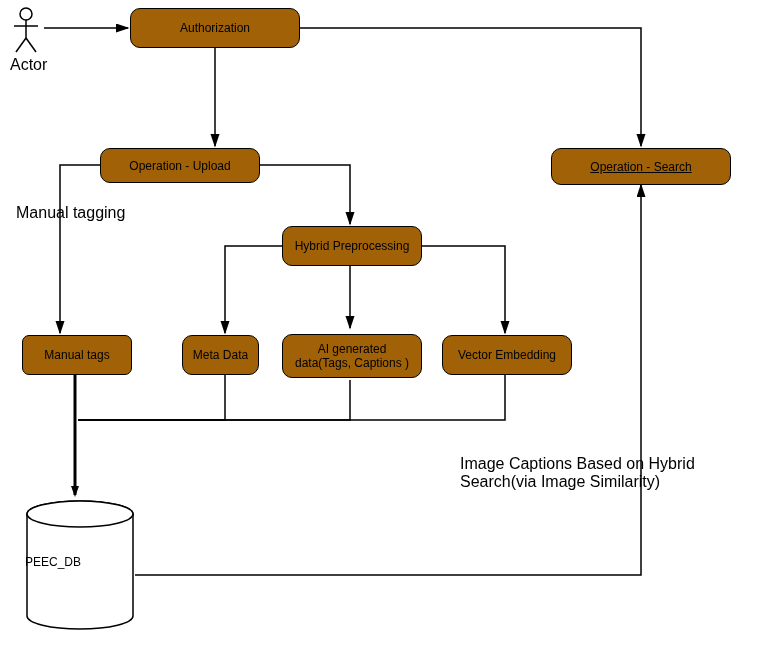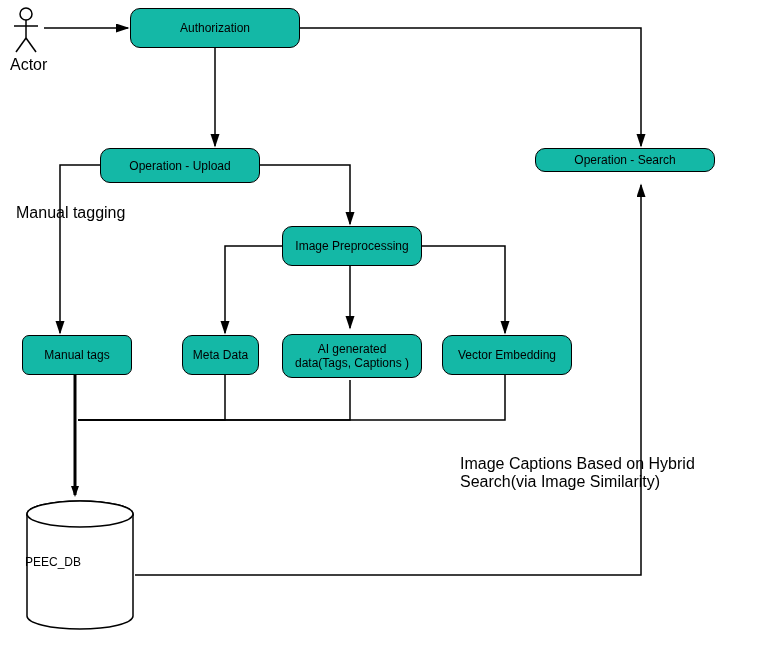--- a/index.html
+++ b/index.html
@@ -12,21 +12,21 @@
     font-size: 12px;
     color: #000;
     background: #fff;
     position: relative;
     overflow: hidden;
   }
   .node {
     position: absolute;
     border: 1.5px solid #000;
     border-radius: 10px;
-    background: #14b8a6;
+    background: #a16207;
     display: flex;
     align-items: center;
     justify-content: center;
     text-align: center;
     padding: 4px 6px;
   }
   .label {
     position: absolute;
     font-size: 16px;
     background: transparent;
@@ -57,26 +57,26 @@
 <div class="label" style="left:10px; top:56px;">Actor</div>
 
 <div class="node" style="left:130px; top:8px; width:170px; height:40px;">
   <span>Authorization</span>
 </div>
 
 <div class="node" style="left:100px; top:148px; width:160px; height:35px;">
   <span>Operation - Upload</span>
 </div>
 
-<div class="node" style="left:535px; top:148px; width:180px; height:24px;">
+<div class="node" style="left:551px; top:148px; width:180px; height:37px;text-decoration:underline;">
   <span>Operation - Search</span>
 </div>
 
 <div class="node" style="left:282px; top:226px; width:140px; height:40px;">
-  <span>Image Preprocessing</span>
+  <span>Hybrid Preprocessing</span>
 </div>
 
 <div class="node" style="left:22px; top:335px; width:110px; height:40px;border-radius:7px;">
   <span>Manual tags</span>
 </div>
 
 <div class="node" style="left:182px; top:335px; width:77px; height:40px;">
   <span>Meta Data</span>
 </div>
 

